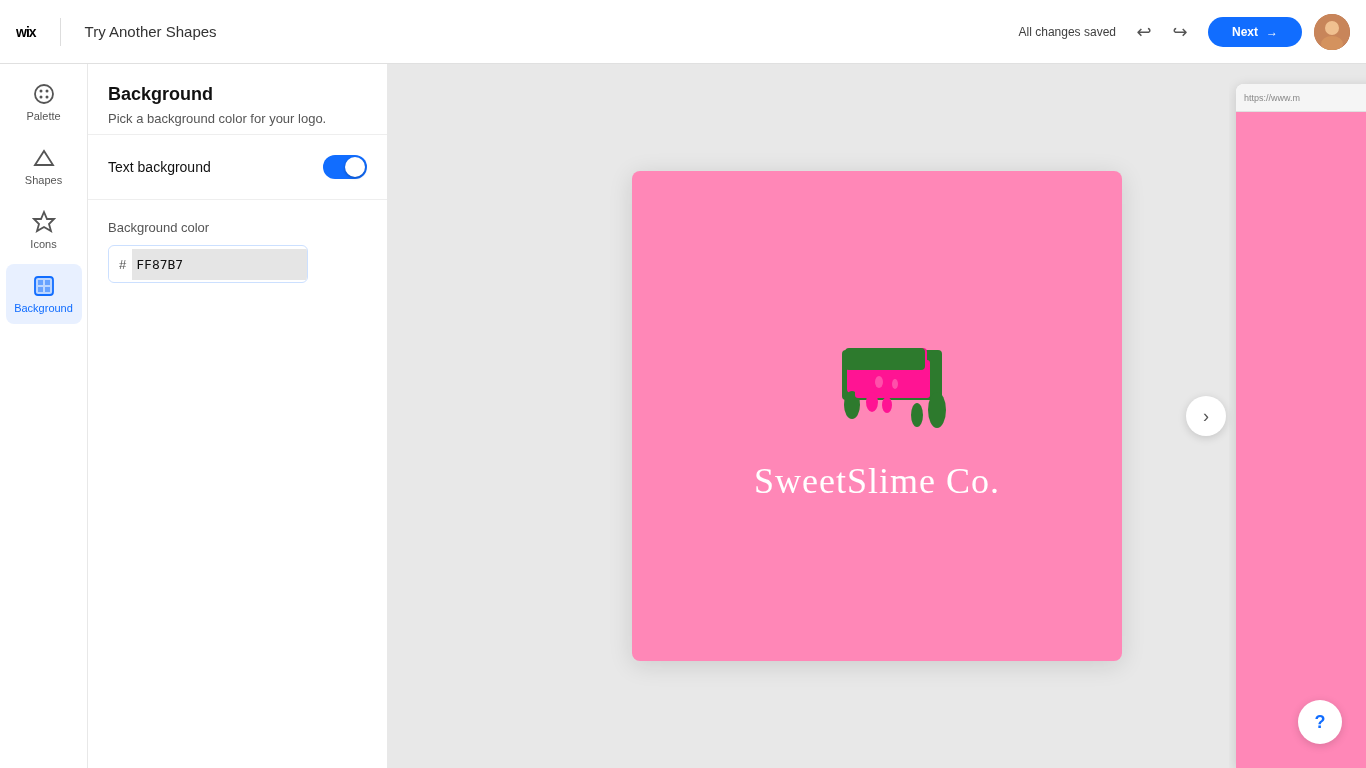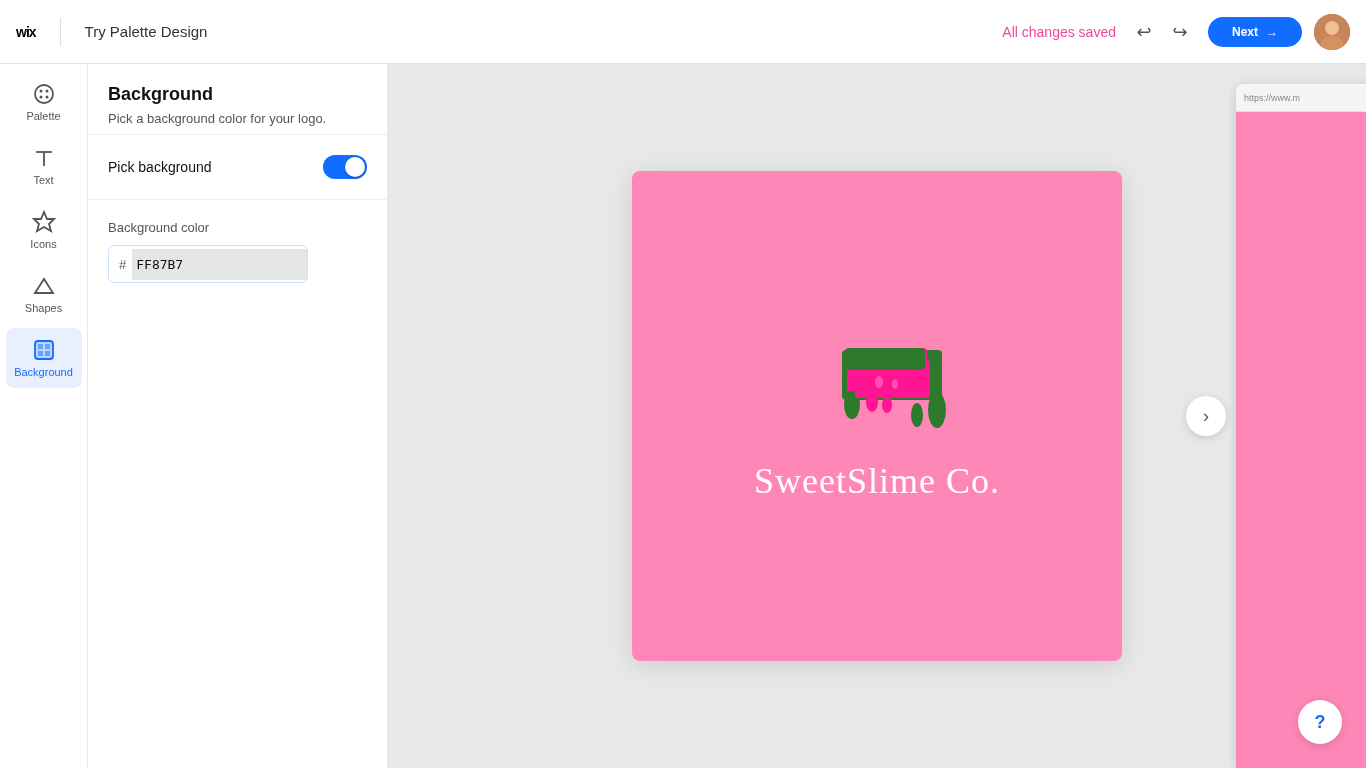--- a/index.html
+++ b/index.html
@@ -37,22 +37,22 @@
       font-size: 15px;
       color: #333;
     }
     .header-right {
       margin-left: auto;
       display: flex;
       align-items: center;
       gap: 12px;
     }
     .all-changes-saved {
-      font-size: 14px;
-      color: #ec4899;
+      font-size: 12px;
+      color: #404040;
     }
     .undo-redo {
       display: flex;
       gap: 4px;
     }
     .undo-btn, .redo-btn {
       width: 32px;
       height: 32px;
       border-radius: 50%;
       border: none;
@@ -330,21 +330,21 @@
       height: 130px;
     }
   </style>
 </head>
 <body>
 
 <header class="header">
   <div class="header-logo">
     <span class="wix-logo">wix</span>
     <div class="header-divider"></div>
-    <span class="header-subtitle">Try Palette Design</span>
+    <span class="header-subtitle">Try Another Shapes</span>
   </div>
   <div class="header-right">
     <span class="all-changes-saved">All changes saved</span>
     <div class="undo-redo">
       <button class="undo-btn" title="Undo">↩</button>
       <button class="redo-btn" title="Redo">↪</button>
     </div>
     <button class="next-btn">
       <span>Next</span>
       <span>→</span>
@@ -369,46 +369,37 @@
           <circle cx="12" cy="12" r="9"></circle>
           <circle cx="9" cy="9" r="1.5" fill="#555" stroke="none"></circle>
           <circle cx="15" cy="9" r="1.5" fill="#555" stroke="none"></circle>
           <circle cx="9" cy="15" r="1.5" fill="#555" stroke="none"></circle>
           <circle cx="15" cy="15" r="1.5" fill="#555" stroke="none"></circle>
         </svg>
       </div>
       <span>Palette</span>
     </div>
 
+
     <div class="icon-item">
       <div class="icon-svg">
         <svg width="24" height="24" viewBox="0 0 24 24" fill="none" stroke="#555" stroke-width="1.8">
-          <line x1="4" y1="6" x2="20" y2="6"></line>
-          <line x1="12" y1="6" x2="12" y2="20"></line>
+          <path d="M3 19 L12 5 L21 19 Z"></path>
         </svg>
       </div>
-      <span>Text</span>
+      <span>Shapes</span>
     </div>
 
     <div class="icon-item">
       <div class="icon-svg">
         <svg width="24" height="24" viewBox="0 0 24 24" fill="none" stroke="#555" stroke-width="1.8">
           <polygon points="12,2 15,9 22,9 17,14 19,21 12,17 5,21 7,14 2,9 9,9"></polygon>
         </svg>
       </div>
       <span>Icons</span>
-    </div>
-
-    <div class="icon-item">
-      <div class="icon-svg">
-        <svg width="24" height="24" viewBox="0 0 24 24" fill="none" stroke="#555" stroke-width="1.8">
-          <path d="M3 19 L12 5 L21 19 Z"></path>
-        </svg>
-      </div>
-      <span>Shapes</span>
     </div>
 
     <div class="icon-item active">
       <div class="icon-svg">
         <svg width="24" height="24" viewBox="0 0 24 24">
           <rect x="3" y="3" width="18" height="18" rx="3" fill="#116DFF" opacity="0.2"></rect>
           <rect x="3" y="3" width="18" height="18" rx="3" fill="none" stroke="#116DFF" stroke-width="1.8"></rect>
           <rect x="6" y="6" width="5" height="5" fill="#116DFF" opacity="0.5"></rect>
           <rect x="13" y="6" width="5" height="5" fill="#116DFF" opacity="0.5"></rect>
           <rect x="6" y="13" width="5" height="5" fill="#116DFF" opacity="0.5"></rect>
@@ -421,21 +412,21 @@
   </aside>
 
   <div class="panel">
     <div class="panel-header">
       <div class="panel-title">Background</div>
       <div class="panel-subtitle">Pick a background color for your logo.</div>
     </div>
 
     <div class="panel-section">
       <div class="show-background-row">
-        <span class="show-bg-label">Pick background</span>
+        <span class="show-bg-label">Text background</span>
         <div class="toggle">
           <div class="toggle-knob"></div>
         </div>
       </div>
     </div>
 
     <div class="bg-color-section">
       <div class="bg-color-label">Background color</div>
       <div class="color-input-row">
         <span class="hash-symbol">#</span>

